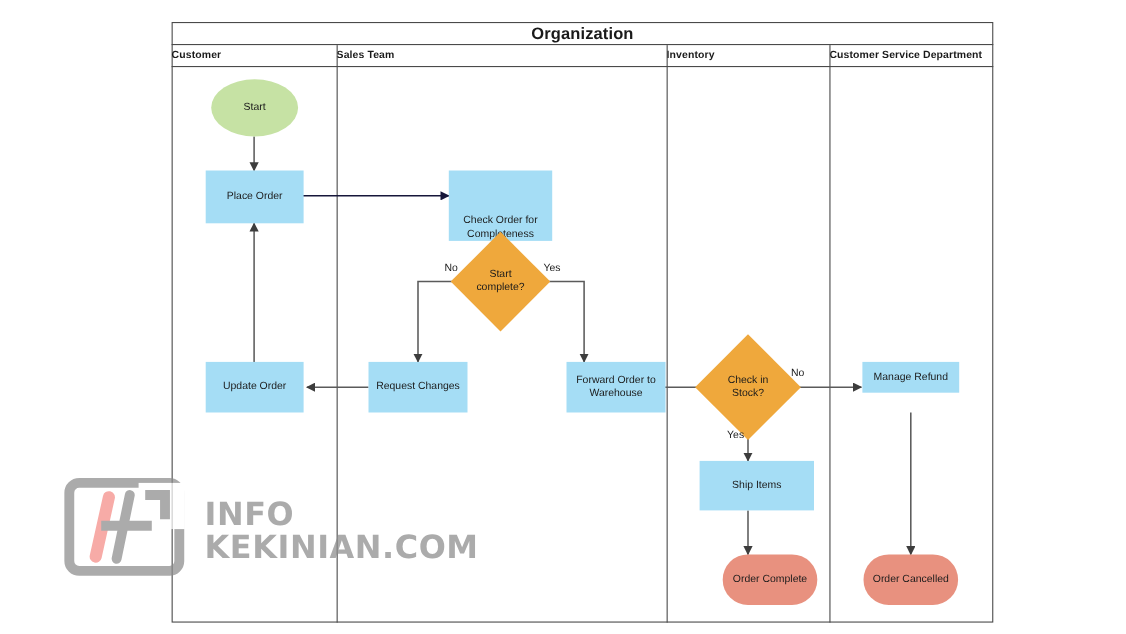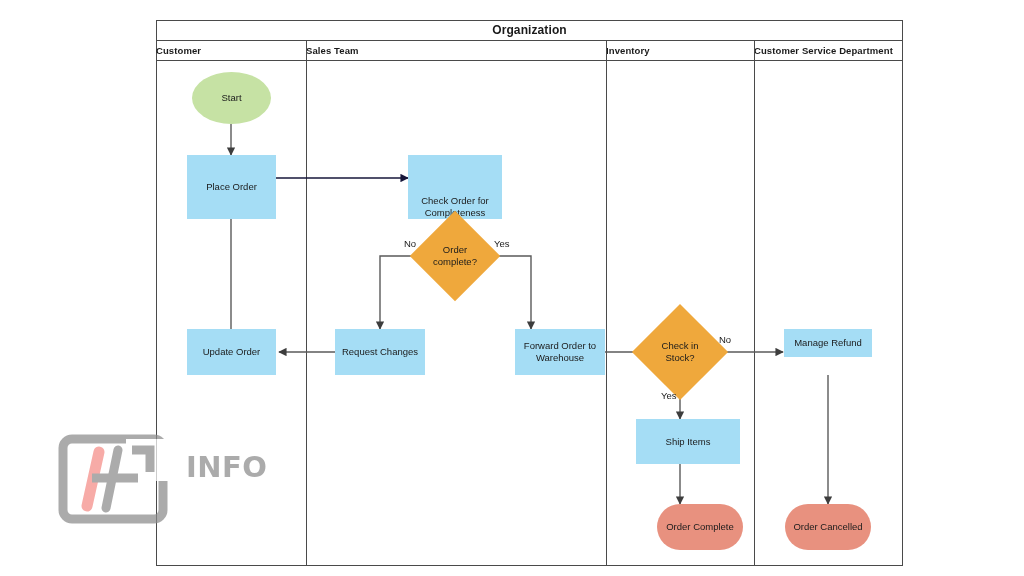--- a/index.html
+++ b/index.html
@@ -33,21 +33,21 @@
     background: #ffffff;
   }
   .pool-title {
     position: absolute;
     left: 0;
     top: 0;
     width: 100%;
     height: 21px;
     line-height: 21px;
     text-align: center;
-    font-size: 12px;
+    font-size: 15px;
     font-weight: bold;
     border-bottom: 1.5px solid #4a4a4a;
     box-sizing: border-box;
     letter-spacing: .1px;
   }
   .lane-header-row {
     position: absolute;
     left: 0;
     top: 21px;
     width: 100%;
@@ -213,35 +213,35 @@
     <path d="M 275 178 L 408 178" marker-end="url(#arrow-dark)"></path>
   </g>
 </svg>
 
 <div>
 
   <div class="node node-start" style="left:192px;top:72px;width:79px;height:52px;">
     <span>Start</span>
   </div>
 
-  <div class="node node-process" style="left:187px;top:155px;width:89px;height:64px;">
+  <div class="node node-process" style="left:187px;top:155px;width:89px;height:48px;">
     <span>Place Order</span>
   </div>
 
   <div class="node node-process" style="left:187px;top:329px;width:89px;height:46px;">
     <span>Update Order</span>
   </div>
 
   <div class="node node-process" style="left:408px;top:155px;width:94px;height:64px;align-items:flex-end;">
     <span>Check Order for Completeness</span>
   </div>
 
   <div class="node node-decision" style="left:423px;top:224px;width:64px;height:64px;">
     <span class="diamond-shape"></span>
-    <span class="diamond-label">Order complete?</span>
+    <span class="diamond-label">Start complete?</span>
   </div>
 
   <div class="node node-process" style="left:335px;top:329px;width:90px;height:46px;">
     <span>Request Changes</span>
   </div>
 
   <div class="node node-process" style="left:486px;top:329px;width:90px;height:46px;margin-left:29px;">
     <span>Forward Order to Warehouse</span>
   </div>
 
@@ -279,13 +279,14 @@
   <svg width="118" height="90" viewBox="0 0 118 90" style="position:absolute;left:0;top:6px;">
     <rect x="5" y="5" width="100" height="80" rx="9" ry="9" fill="none" stroke="#8c8c8c" stroke-width="9"></rect>
     <rect x="68" y="5" width="42" height="42" fill="#ffffff"></rect>
     <path d="M 41 18 L 29 72" stroke="#f58b86" stroke-width="11" stroke-linecap="round" fill="none"></path>
     <path d="M 60 16 L 48 74" stroke="#8c8c8c" stroke-width="9" stroke-linecap="round" fill="none"></path>
     <path d="M 34 44 L 80 44" stroke="#8c8c8c" stroke-width="9" stroke-linecap="butt" fill="none"></path>
     <path d="M 74 16 L 92 16 L 92 38" stroke="#8c8c8c" stroke-width="9" fill="none"></path>
   </svg>
 
   <div class="wm-text" id="wm-line-1">INFO</div>
+  <div class="wm-text" id="wm-line-2">KEKINIAN.COM</div>
 </div>
 
 </body></html>

